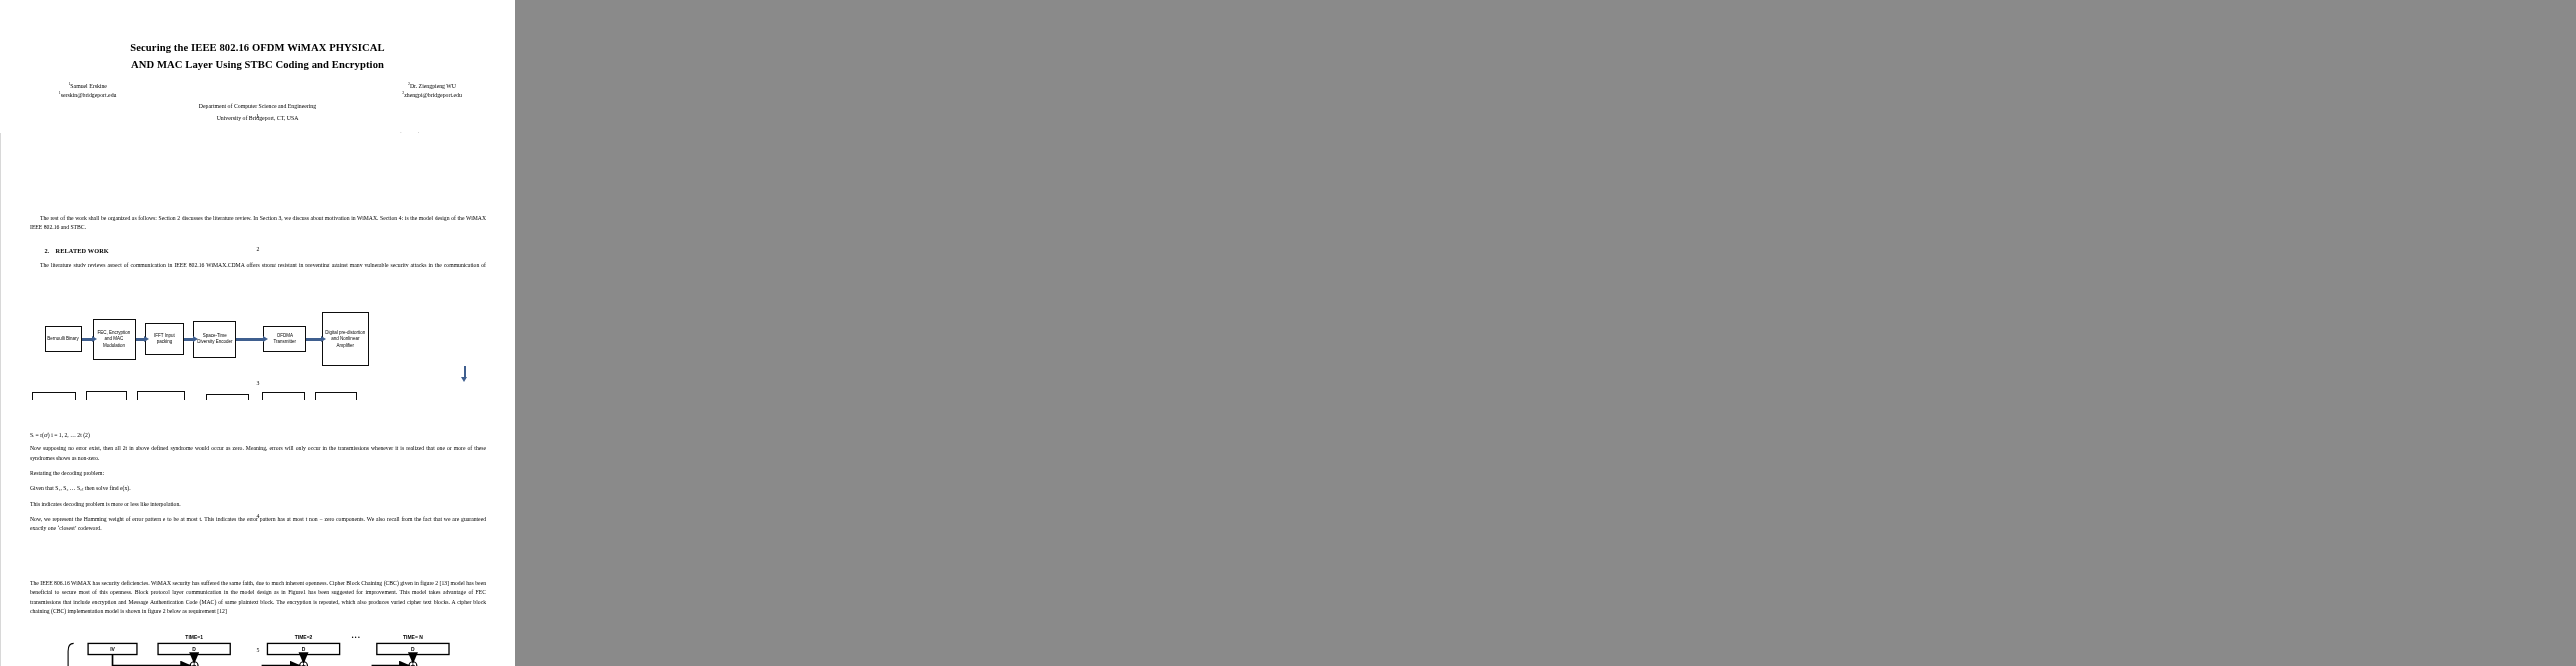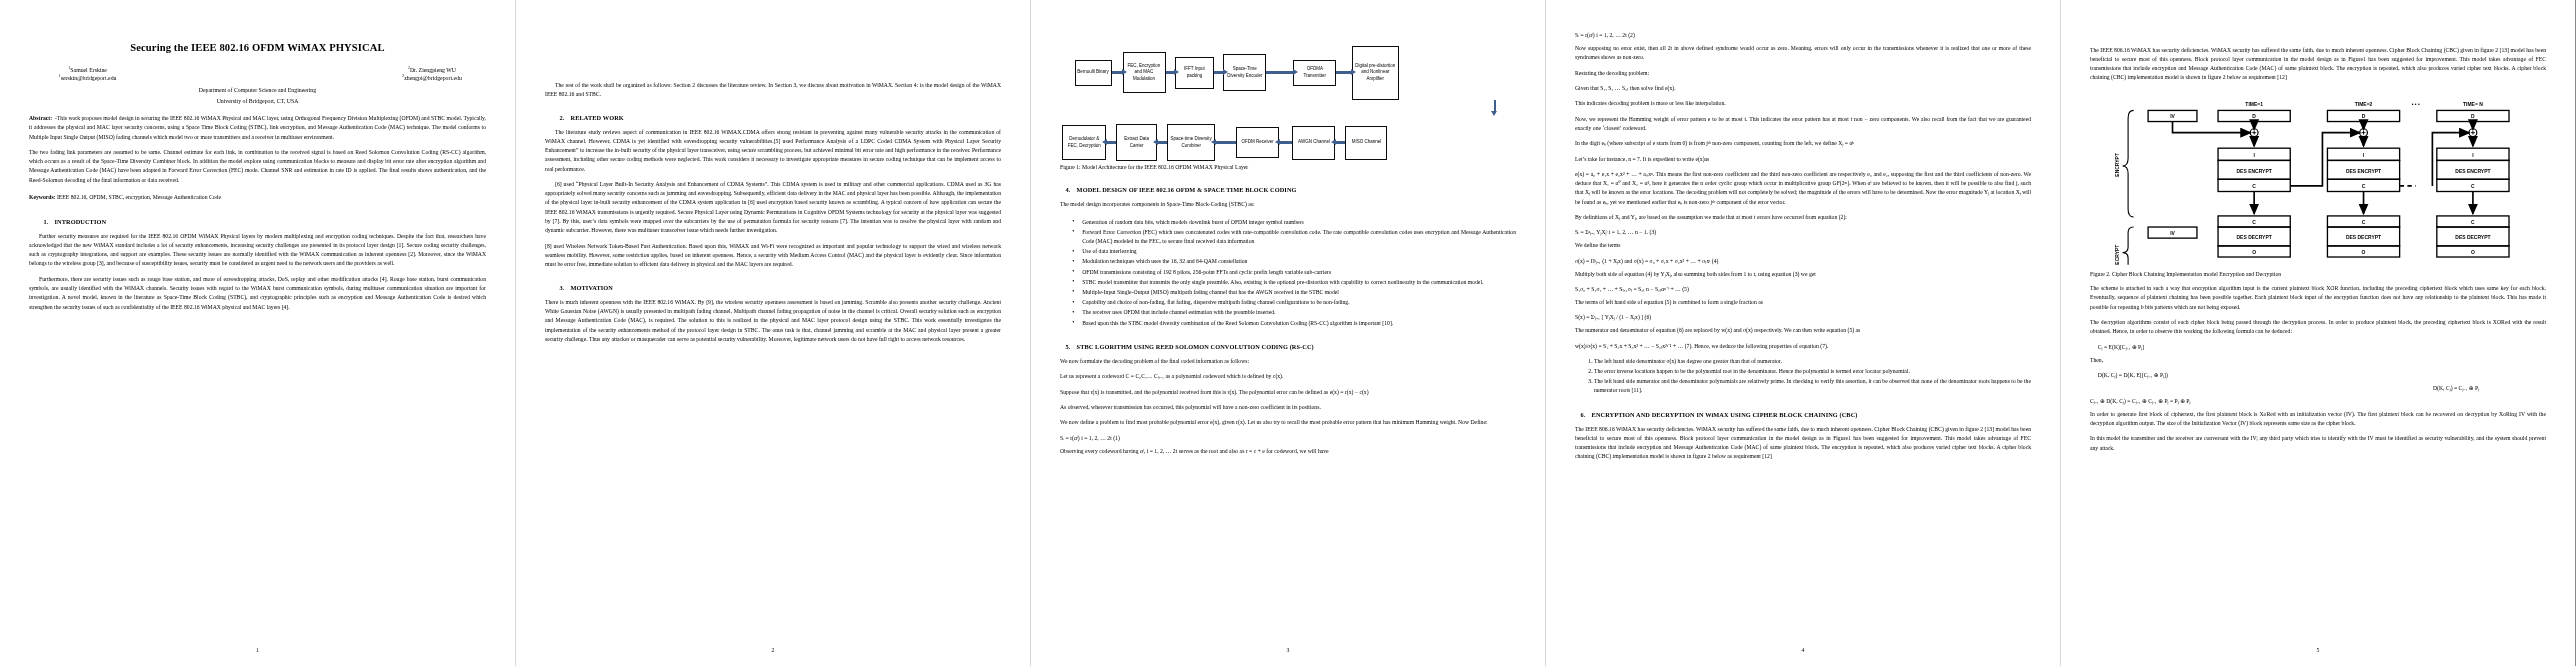--- a/index.html
+++ b/index.html
@@ -1,19 +1,19 @@
 <!DOCTYPE html>
 <html style="font-size:9px"><head>
 <meta charset="utf-8">
 <style>
   html,body{margin:0;padding:0;background:#8a8a8a;}
   body{font-family:"Liberation Serif", serif;}
   .sheet{
     width:2576px;height:667px;background:#8a8a8a;
-    display:flex;flex-direction:row;align-items:stretch;
+    display:flex;flex-direction:column;align-items:stretch;
     box-sizing:border-box;
   }
   .page{
     background:#ffffff;width:515px;height:667px;
     box-sizing:border-box;
     padding:14.5px 29px 0 29px;
     position:relative;
     overflow:hidden;
     display:flex;flex-direction:column;
   }
@@ -115,20 +115,21 @@
   .cbcsvg{display:block;margin:0 auto;}
 </style>
 </head>
 <body>
 
 <div class="sheet">
 
   <div class="page">
     <div class="title">
       <div>Securing the IEEE 802.16 OFDM WiMAX PHYSICAL</div>
+      <div>AND MAC Layer Using STBC Coding and Encryption</div>
     </div>
 
     <div class="authors">
       <div class="au-col left">
         <div><sup>1</sup><span>Samuel Erskine</span></div>
         <div><sup>1</sup><span>serskin@bridgeport.edu</span></div>
       </div>
       <div class="au-col right">
         <div><sup>2</sup><span>Dr. Ziengpieng WU</span></div>
         <div><sup>2</sup><span>zhengpi@bridgeport.edu</span></div>

